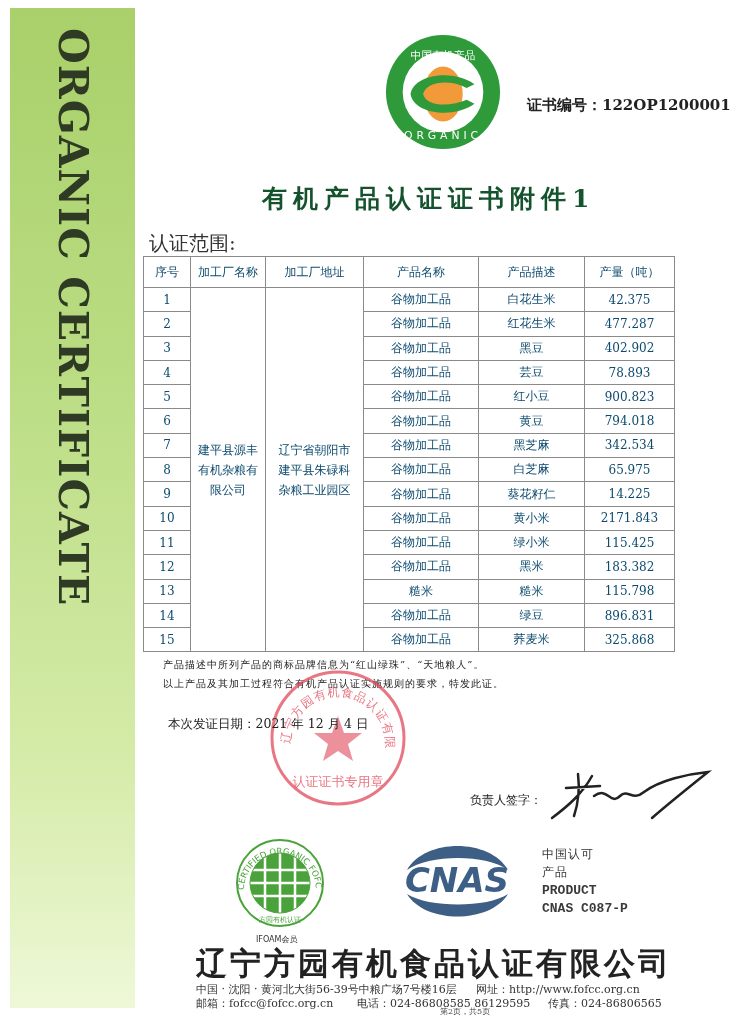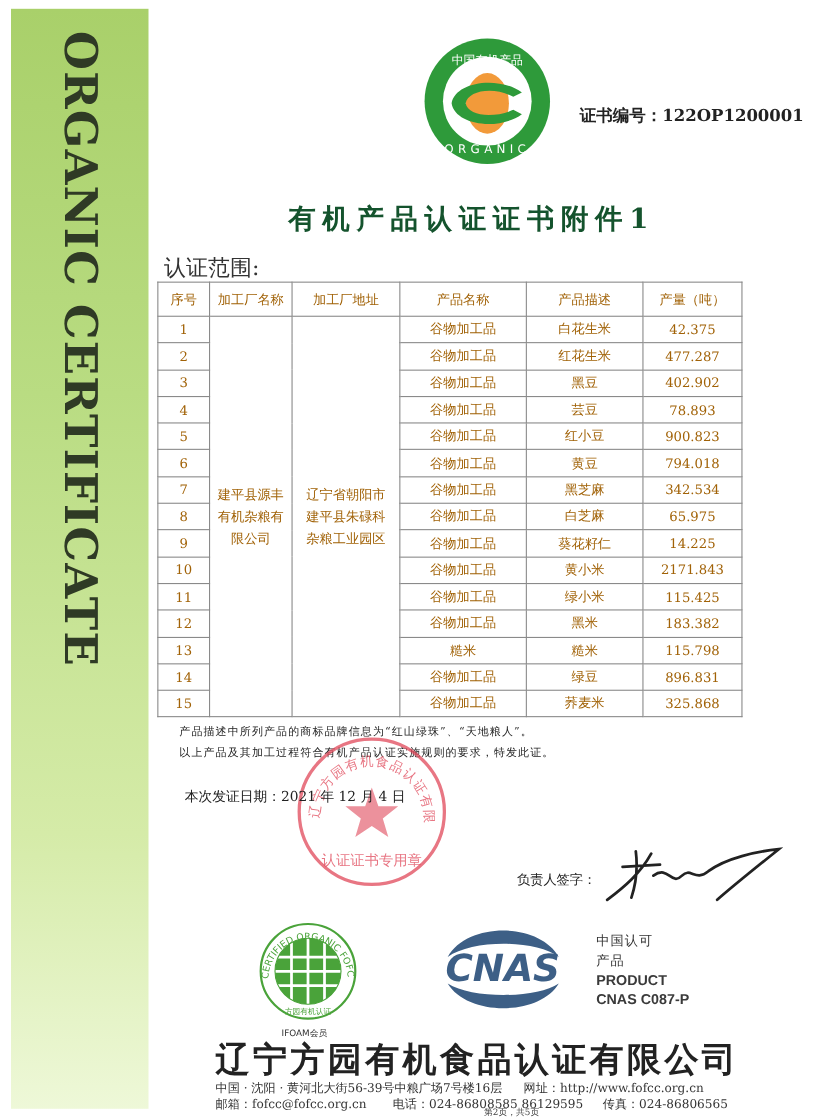--- a/index.html
+++ b/index.html
@@ -8,35 +8,35 @@
   .side-band { position:absolute; left:10px; top:8px; width:125px; height:1000px;
     background:linear-gradient(180deg,#a9d06a 0%,#b9dc82 35%,#d5eba8 75%,#eef8d8 100%); }
   .side-text { position:absolute; left:10px; top:8px; width:125px; height:600px; }
   .side-text span { position:absolute; left:50%; top:20px; transform-origin:0 0;
     transform:rotate(90deg) translateY(-50%); white-space:nowrap;
     font-family:"DejaVu Serif", serif; font-weight:bold; font-size:41px; letter-spacing:1px; color:#2f3a25; }
   .logo { position:absolute; left:384px; top:33px; width:118px; height:118px; }
   .cert-no { position:absolute; left:527px; top:96px; font-size:15px; font-weight:bold; color:#222; }
   .title { position:absolute; left:262px; top:182px; font-size:25px; font-weight:bold; letter-spacing:6px; color:#14532d; }
   .scope { position:absolute; left:149px; top:230px; font-size:20px; color:#333; }
-  table.cert { position:absolute; left:143px; top:256px; border-collapse:collapse; font-size:12px; color:#a16207; }
+  table.cert { position:absolute; left:143px; top:256px; border-collapse:collapse; font-size:12px; color:#0c4a6e; }
   table.cert td, table.cert th { border:1px solid #8a8a8a; text-align:center; padding:0; font-weight:normal; }
   table.cert th { height:30px; font-size:12px; }
   table.cert td { height:23.3px; }
   td.merged { vertical-align:middle; line-height:20px; }
   .note { position:absolute; left:163px; font-size:10px; letter-spacing:1px; color:#222; }
   .dates { position:absolute; left:168px; top:713px; font-size:12.5px; line-height:21px; color:#222; }
   .dates div { white-space:nowrap; }
   .stamp { position:absolute; left:268px; top:668px; width:140px; height:140px; }
   .sign-label { position:absolute; left:470px; top:792px; font-size:12px; color:#222; }
   .signature { position:absolute; left:548px; top:766px; width:170px; height:56px; }
   .fofcc-logo { position:absolute; left:235px; top:838px; width:90px; height:90px; }
   .ifoam { position:absolute; left:256px; top:934px; font-size:8px; font-family:"DejaVu Sans", sans-serif; color:#333; }
   .cnas-logo { position:absolute; left:395px; top:836px; width:125px; height:90px; }
-  .cnas-text { position:absolute; left:542px; top:846px; font-family:Liberation Sans, sans-serif; color:#333; }
+  .cnas-text { position:absolute; left:542px; top:846px; font-family:Liberation Mono, monospace; color:#333; }
   .cnas-text div { line-height:18px; }
   .cnas-text .cn { font-size:12px; letter-spacing:1px; }
   .cnas-text .en { font-size:13px; font-weight:bold; color:#3a3a3a; }
   .company { position:absolute; left:196px; top:943px; font-family:"DejaVu Sans", sans-serif; font-weight:bold;
     font-size:31px; letter-spacing:3px; color:#222; }
   .footer { position:absolute; font-size:11px; color:#333; white-space:nowrap; }
   .page-no { position:absolute; left:440px; top:1006px; font-size:8px; color:#444; }
 </style>
 </head>
 <body>

